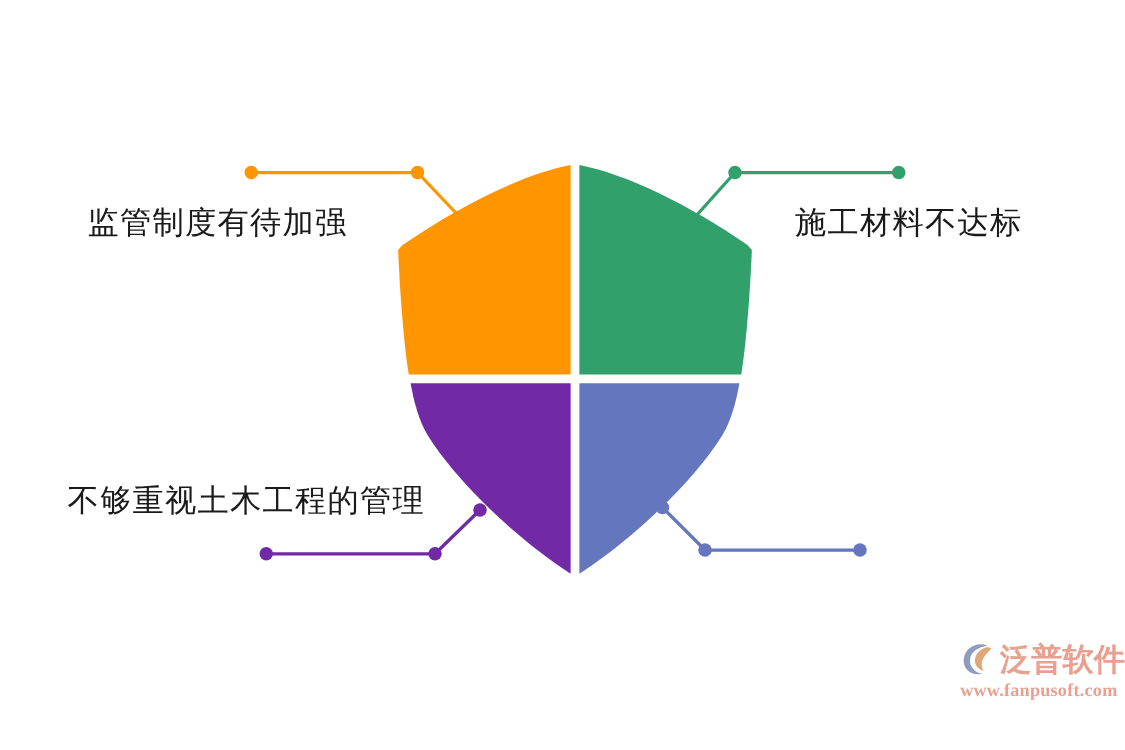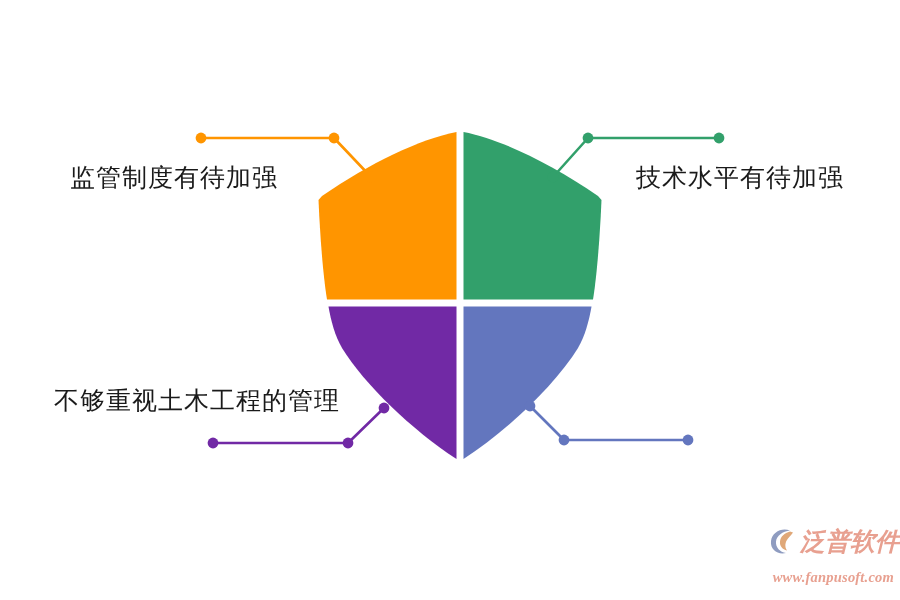--- a/index.html
+++ b/index.html
@@ -38,24 +38,23 @@
     line-height: 1;
   }
   .label-tl { left: 70px;  top: 165px; }
   .label-tr { left: 636px; top: 165px; }
   .label-bl { left: 54px;  top: 388px; }
   .label-br { left: 630px; top: 388px; }
 
   #brand-logo {
     position: absolute;
     left: 768px;
-    top: 524px;
+    top: 510px;
     width: 126px;
     height: 56px;
-    font-style: italic;
   }
   #brand-logo .logo-row {
     display: flex;
     align-items: center;
     height: 34px;
   }
   #brand-logo .logo-mark {
     width: 30px;
     height: 30px;
     flex: 0 0 30px;
@@ -70,21 +69,21 @@
     white-space: nowrap;
   }
   #brand-logo .logo-url {
     font-family: "Liberation Serif", "DejaVu Serif", serif;
     font-size: 14.5px;
     font-weight: 700;
     color: #e8a090;
     letter-spacing: 0.2px;
     text-align: right;
     line-height: 1;
-    margin-top: 12px;
+    margin-top: 2px;
     white-space: nowrap;
   }
 </style>
 </head>
 <body>
 
 <div id="stage">
 
   <svg id="diagram-svg" viewBox="0 0 900 600">
 
@@ -148,21 +147,21 @@
       <line x1="564" y1="440" x2="530" y2="406"></line>
       <circle cx="688" cy="440" r="5.4" stroke="none"></circle>
       <circle cx="564" cy="440" r="5.4" stroke="none"></circle>
       <circle cx="530" cy="406" r="5.4" stroke="none"></circle>
     </g>
 
   </svg>
 
   <div class="label label-tl">监管制度有待加强</div>
 
-  <div class="label label-tr">技术水平有待加强</div>
+  <div class="label label-tr">施工材料不达标</div>
 
   <div class="label label-bl">不够重视土木工程的管理</div>
 
 
   <div id="brand-logo">
     <div class="logo-row">
       <svg class="logo-mark" viewBox="0 0 60 60">
         <path d="M44 9 C28 2, 8 12, 6 30 C4 48, 20 58, 36 54 C24 52, 15 43, 16 31 C17 19, 29 11, 44 9 Z" fill="#8f9cc0"></path>
         <path d="M44 11 C33 14, 25 21, 24 31 C23 40, 29 47, 38 49 C33 42, 34 32, 40 25 C44 20, 48 16, 50 13 Z" fill="#e0a878"></path>
       </svg>

